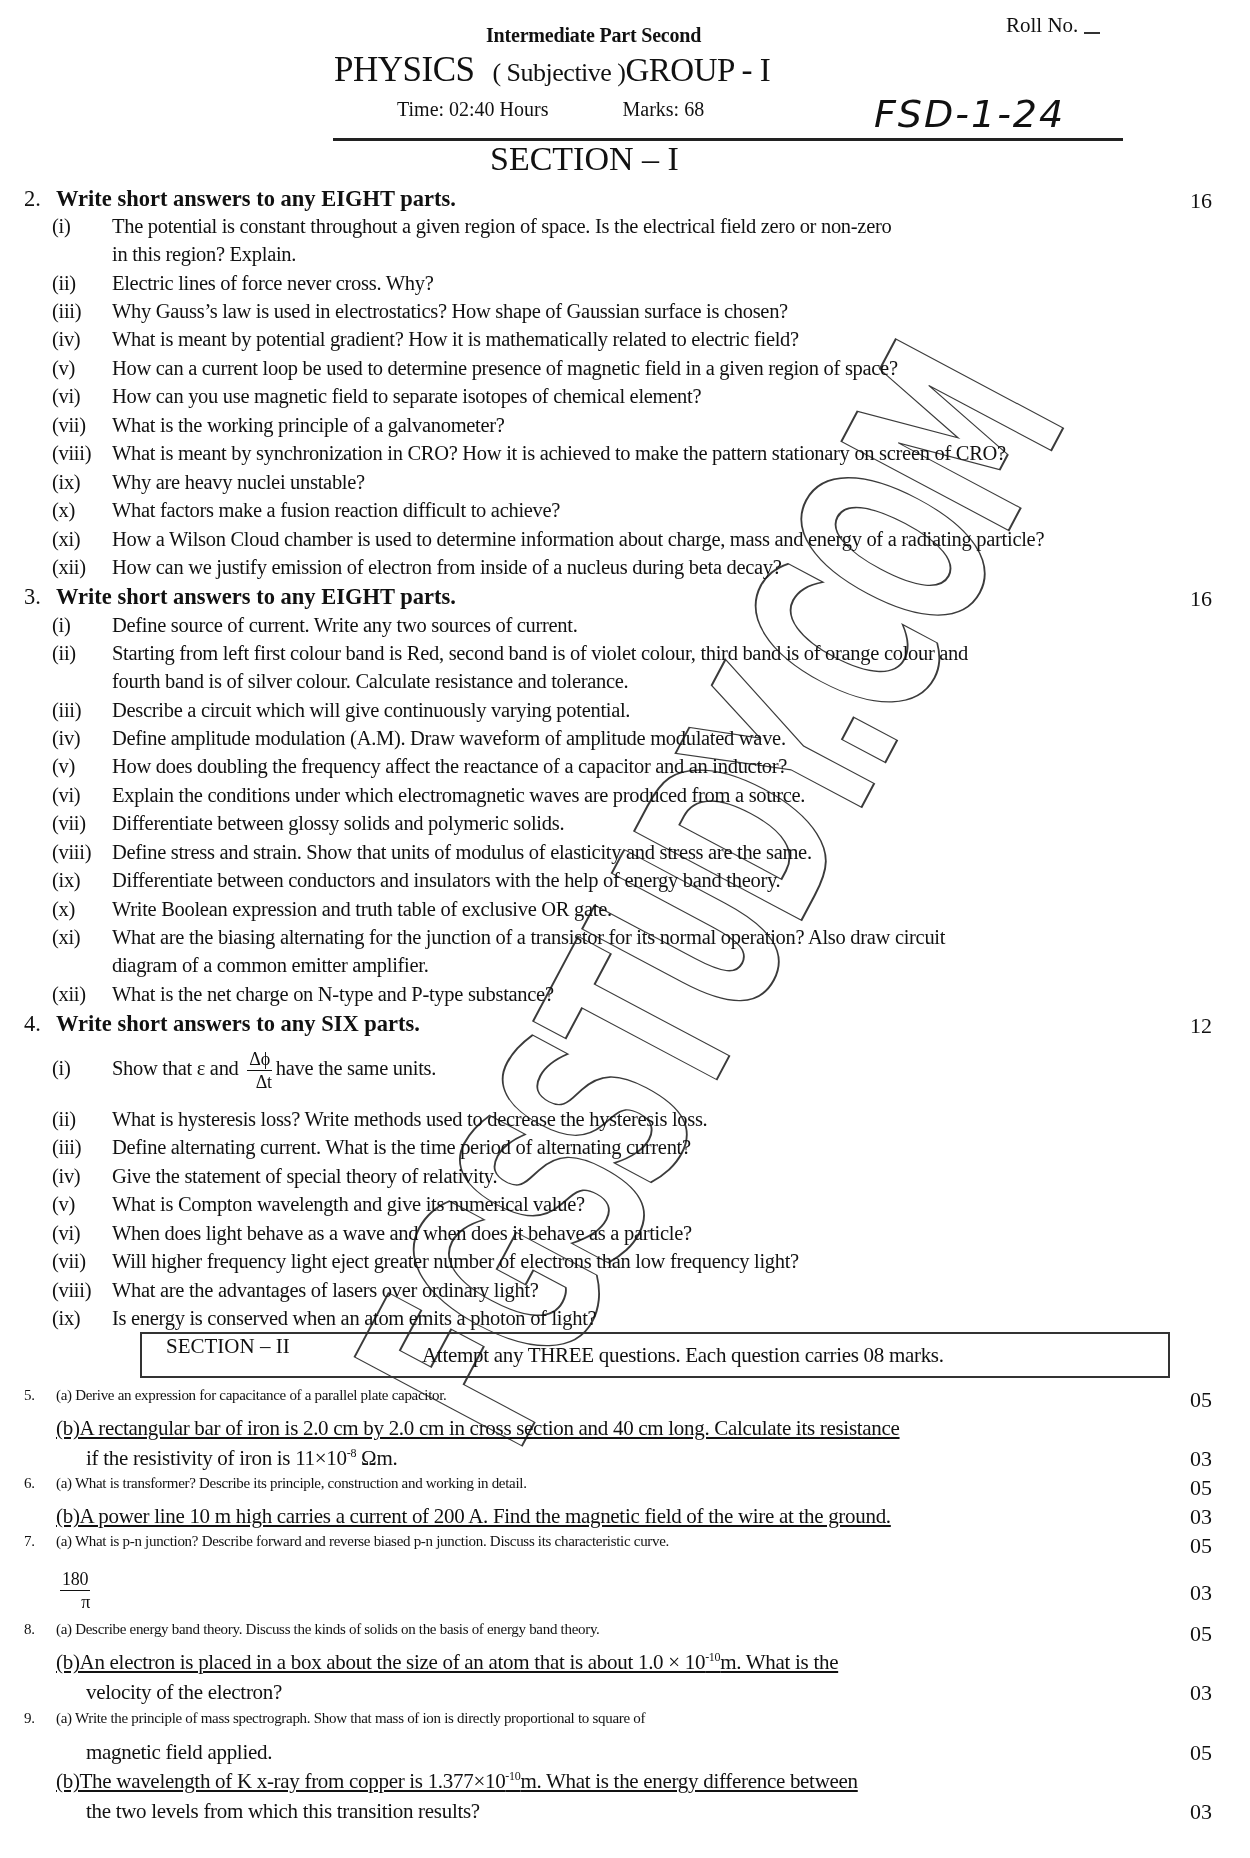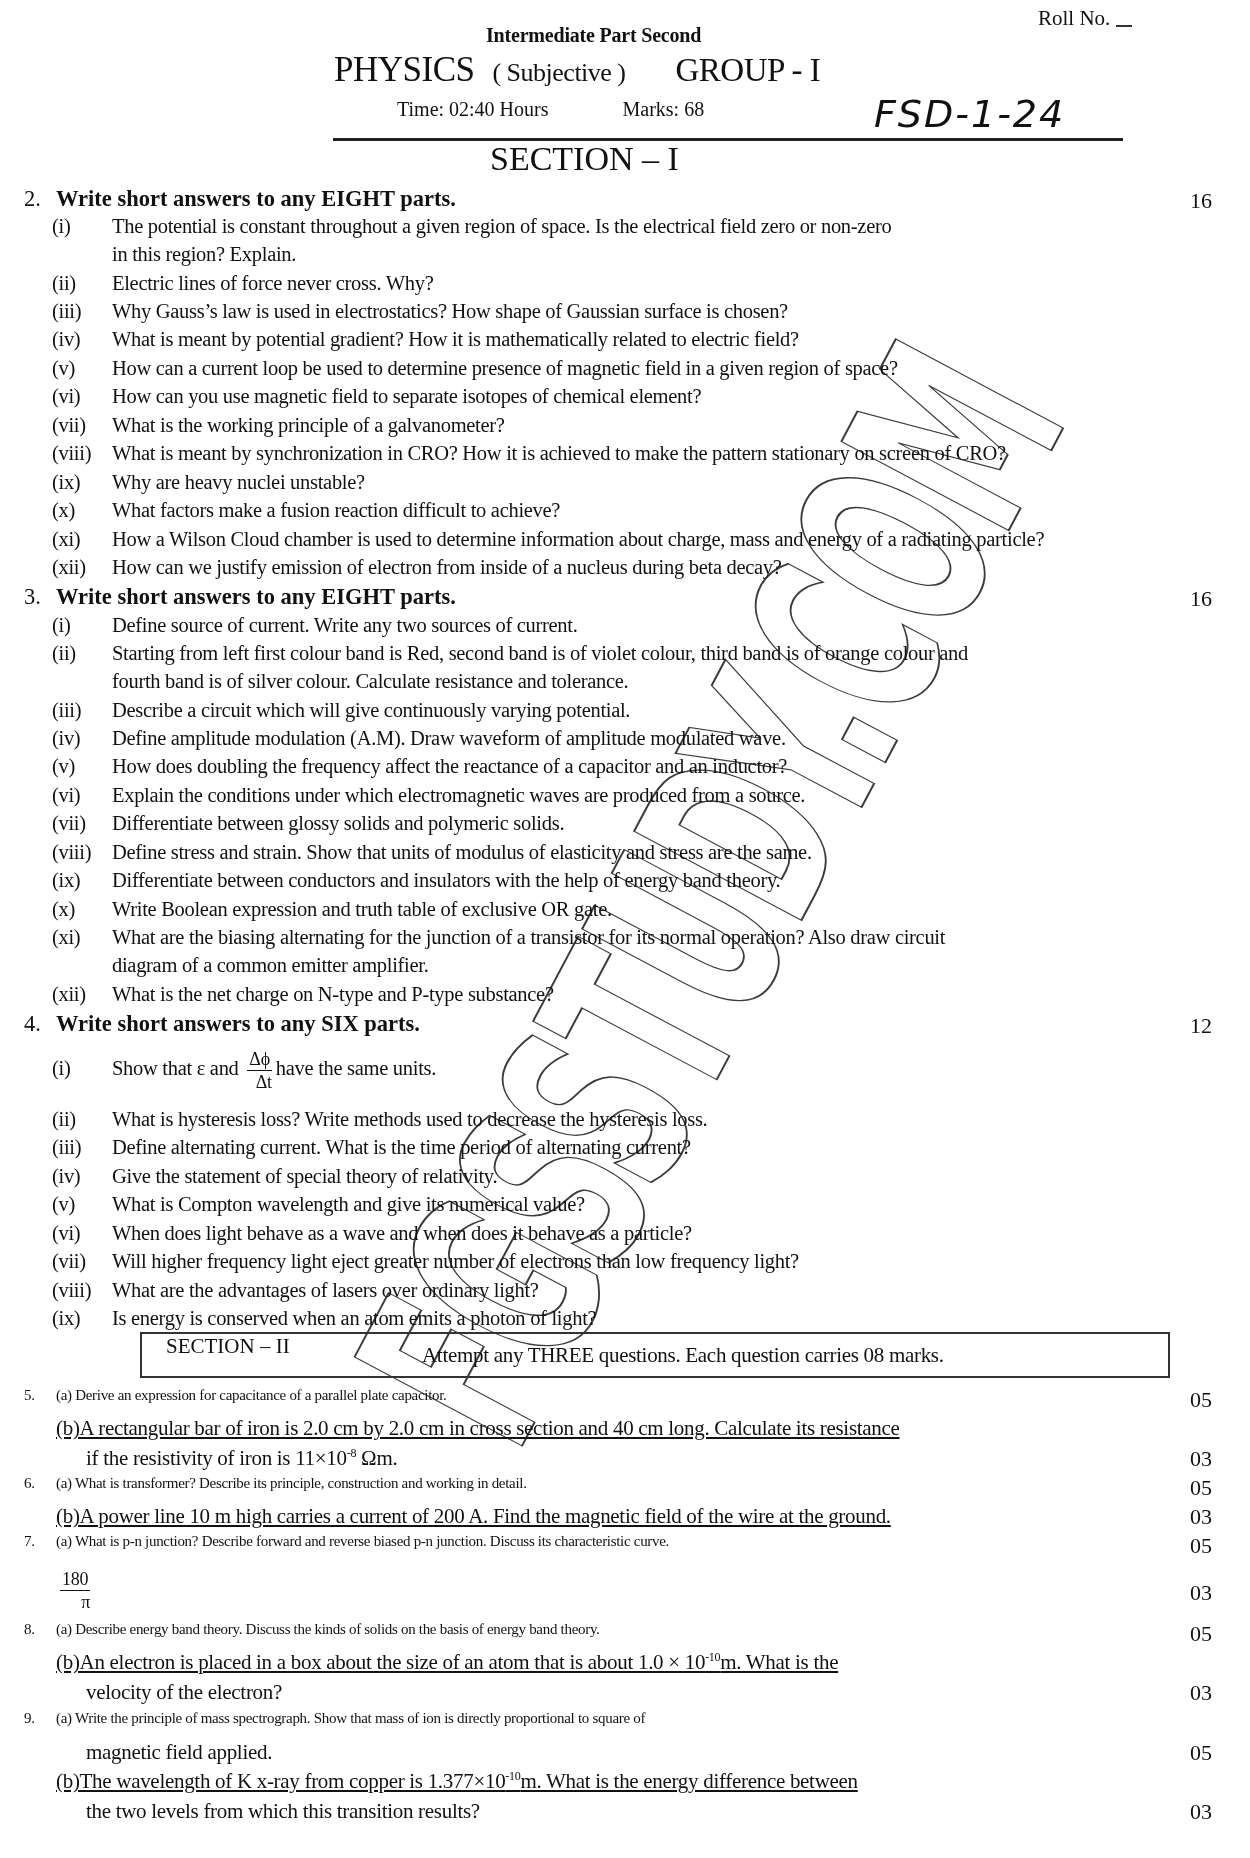--- a/index.html
+++ b/index.html
@@ -2,25 +2,25 @@
 <html><head>
 <meta charset="utf-8">
 <style>
   html, body { margin: 0; padding: 0; background: #ffffff; }
   body {
     width: 1250px; height: 1858px; position: relative; overflow: hidden;
     font-family: "Liberation Serif", "DejaVu Serif", serif; color: #111111;
   }
   .abs { position: absolute; white-space: nowrap; }
   .hdr-top { top: 24px; left: 486px; font-size: 20px; font-weight: bold; letter-spacing: -0.2px; }
-  .roll { top: 6px; left: 1006px; font-size: 21px; margin-left: 32px; }
+  .roll { top: 13px; left: 1006px; font-size: 21px; }
   .roll-line { display:inline-block; width: 16px; border-bottom: 2px solid #333; margin-left: 6px; vertical-align: -2px; }
   .subject { top: 50px; left: 334px; font-size: 35px; letter-spacing: -0.5px; }
   .subject .sub { font-size: 26px; margin-left: 18px; }
-  .subject .grp { font-size: 33px; margin-left: 50px; }
+  .subject .grp { font-size: 33px; }
   .timeline { top: 98px; left: 397px; font-size: 20px; }
   .timeline .marks { margin-left: 74px; }
   .sig { top: 92px; left: 874px; font-size: 38px; font-style: italic; font-family: "DejaVu Sans", sans-serif; font-weight: 300; letter-spacing: 2px; }
   .rule { top: 138px; left: 333px; width: 790px; height: 3px; background: #222; }
   .sec1 { top: 140px; left: 490px; font-size: 34px; }
 
   .q-head { position: absolute; left: 24px; font-size: 22.5px; font-weight: bold; white-space: nowrap; }
   .q-head .num { font-weight: normal; display: inline-block; width: 32px; }
   .marks-col { position: absolute; left: 1190px; font-size: 22px; white-space: nowrap; }
   .part { position: absolute; left: 52px; font-size: 20.5px; white-space: nowrap; letter-spacing: -0.3px; }

